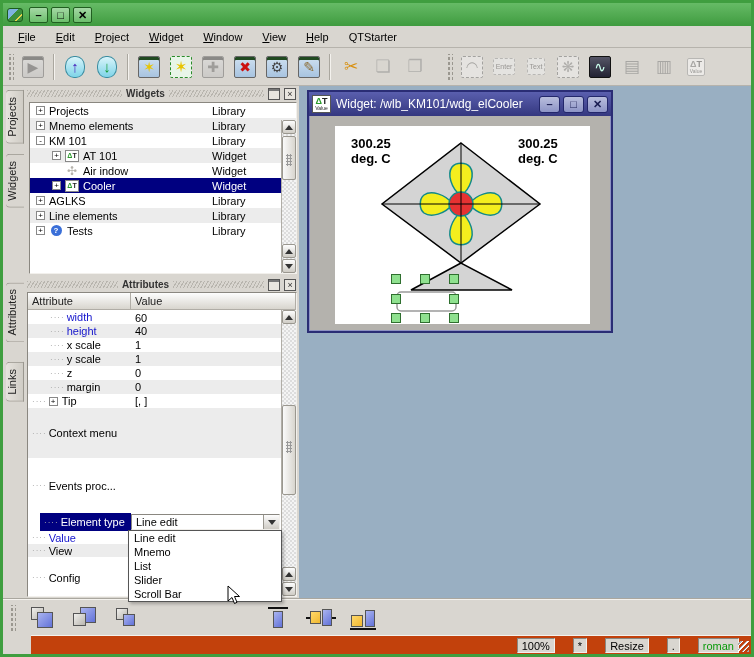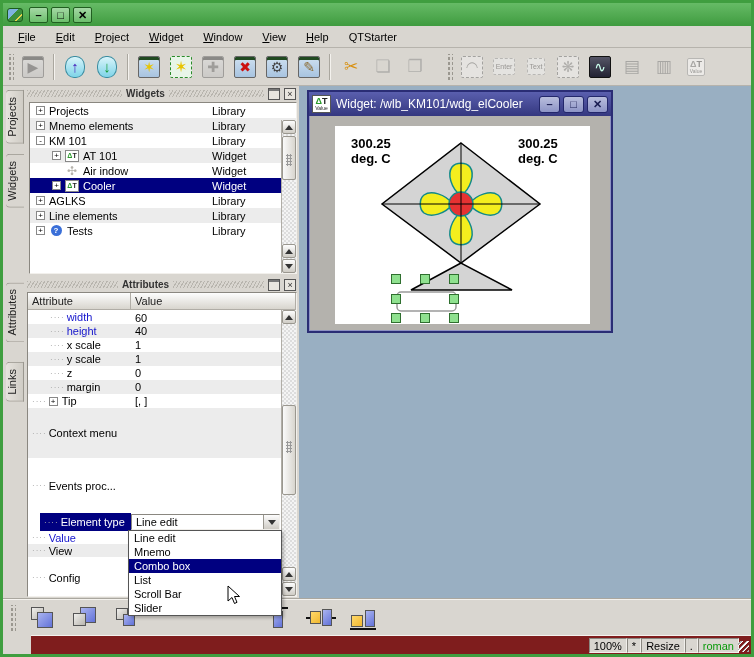--- a/index.html
+++ b/index.html
@@ -145,23 +145,23 @@
   .btoolbar { position:absolute; left:3px; top:599px; right:3px; height:36px; border-top:1px solid #f4f2ee;
               box-shadow:0 -1px 0 #aaa79f; display:flex; align-items:center; gap:10px; padding-left:4px; background:#d9d6d0; }
   .mini { width:30px; height:28px; position:relative; }
   .mini .sq { position:absolute; border:1px solid #555; }
   .sq.blue  { background:linear-gradient(135deg,#aab4f0,#6272d8); }
   .sq.gray  { background:linear-gradient(135deg,#f0efec,#b9b6af); }
   .sq.yellow{ background:linear-gradient(135deg,#ffd86a,#f0b830); }
   .mini .bar { position:absolute; background:#111; }
 
   
-  .statusbar { position:absolute; left:3px; top:635px; right:3px; height:19px; background:#7f1d1d;
+  .statusbar { position:absolute; left:3px; top:635px; right:3px; height:19px; background:#c2410c;
                border-top:1px solid #f4f2ee; display:flex; align-items:center; justify-content:flex-end;
-               gap:0; padding-right:12px;margin-left:28px; }
+               gap:18px; padding-right:12px;margin-left:28px; }
   .status-box { border:1px solid; border-color:#8a8780 #f2f0ec #f2f0ec #8a8780; padding:0 4px; height:15px;
                 line-height:14px; background:#d9d6d0; }
   .status-box.user { color:#0a9a0a; }
   .grip { position:absolute; right:2px; bottom:2px; width:11px; height:11px;
           background:repeating-linear-gradient(135deg, transparent 0 2px, #aaa 2px 3px, #fff 3px 4px); }
 </style>
 </head>
 <body>
 
 <div class="app">
@@ -567,24 +567,23 @@
     <div class="status-box">*</div>
     <div class="status-box">Resize</div>
     <div class="status-box">.</div>
     <div class="status-box user">roman</div>
     <div class="grip"></div>
   </div>
 
   <div class="dropdown" id="dropdown">
       <div class="dd-item">Line edit</div>
       <div class="dd-item">Mnemo</div>
-      <div class="dd-item sel">Combo box</div>
       <div class="dd-item">List</div>
+      <div class="dd-item">Slider</div>
       <div class="dd-item">Scroll Bar</div>
-      <div class="dd-item">Slider</div>
     </div>
 
   <div class="cursor">
     <svg width="15" height="21" viewBox="0 0 15 21">
       <polygon points="1,1 1,16 5,12.5 7.5,18.5 10,17.3 7.5,11.5 12.5,11.5" fill="#fff" stroke="#000" stroke-width="1"></polygon>
     </svg>
   </div>
 
 </div>
 

